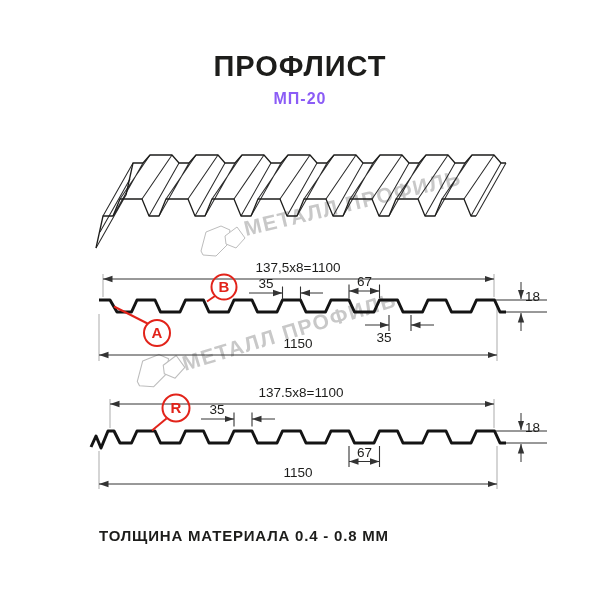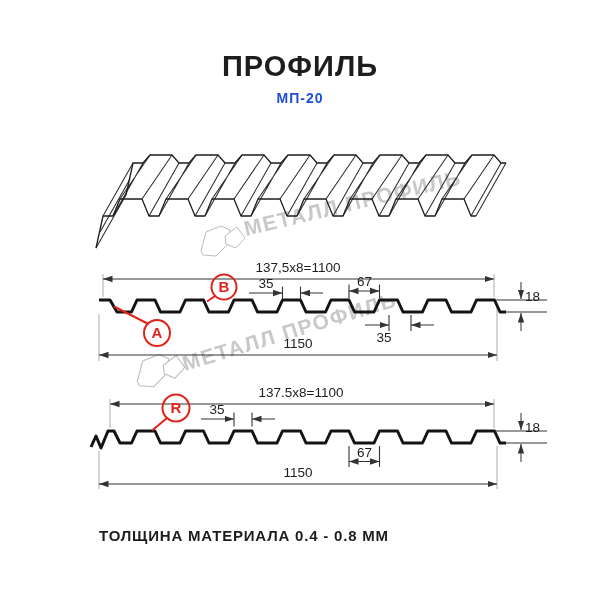--- a/index.html
+++ b/index.html
@@ -1,20 +1,20 @@
 <!DOCTYPE html>
 <html><head>
 <meta charset="utf-8">
 <style>
   html,body{margin:0;padding:0;background:#fff;}
   .page{position:relative;width:600px;height:600px;background:#fff;overflow:hidden;
         font-family:"Liberation Sans",sans-serif;color:#1d1d1b;}
   .hdr{position:absolute;top:50px;left:0;width:600px;text-align:center;}
   .title{font-size:29px;font-weight:bold;letter-spacing:1px;color:#1d1d1b;}
-  .subtitle{margin-top:7px;font-size:14px;font-weight:bold;letter-spacing:1px;color:#1d4ed8;}
+  .subtitle{margin-top:7px;font-size:16px;font-weight:bold;letter-spacing:1px;color:#8b5cf6;}
   .ftr{position:absolute;top:527px;left:0;width:488px;text-align:center;
        font-size:15px;font-weight:bold;letter-spacing:0.8px;color:#1d1d1b;}
   svg{position:absolute;left:0;top:0;}
   .profile{fill:none;stroke:#141414;stroke-width:3;stroke-linejoin:round;}
   .isoline{fill:none;stroke:#1d1d1b;stroke-width:1.3;stroke-linejoin:round;}
   .isothin{fill:none;stroke:#2b2b2b;stroke-width:1.05;}
   .dim{stroke:#333;stroke-width:1;fill:none;}
   .ext{stroke:#ababab;stroke-width:1;fill:none;}
   .tick{stroke:#333;stroke-width:1.1;fill:none;}
   .dimtxt{font-size:13.5px;fill:#1d1d1b;text-anchor:middle;}
@@ -23,21 +23,21 @@
   .redtxt{font-size:15px;font-weight:bold;fill:#e2231a;text-anchor:middle;}
   .wmtxt{font-size:21px;font-weight:bold;fill:#c8c8c8;letter-spacing:1.5px;}
   .wmlogo{fill:#ffffff;stroke:#bdbdbd;stroke-width:2;stroke-linejoin:round;}
 </style>
 </head>
 <body>
 
 <div class="page">
 
   <div class="hdr">
-    <div class="title">ПРОФИЛЬ</div>
+    <div class="title">ПРОФЛИСТ</div>
     <div class="subtitle">МП-20</div>
   </div>
 
   <svg width="600" height="600" viewBox="0 0 600 600">
     <defs>
       <marker id="arr" viewBox="0 0 10 8" markerWidth="10" markerHeight="8" refX="9.5" refY="4" orient="auto-start-reverse" markerUnits="userSpaceOnUse">
         <path d="M0,0.8 L9.5,4 L0,7.2 Z" fill="#333"></path>
       </marker>
     </defs>
 

